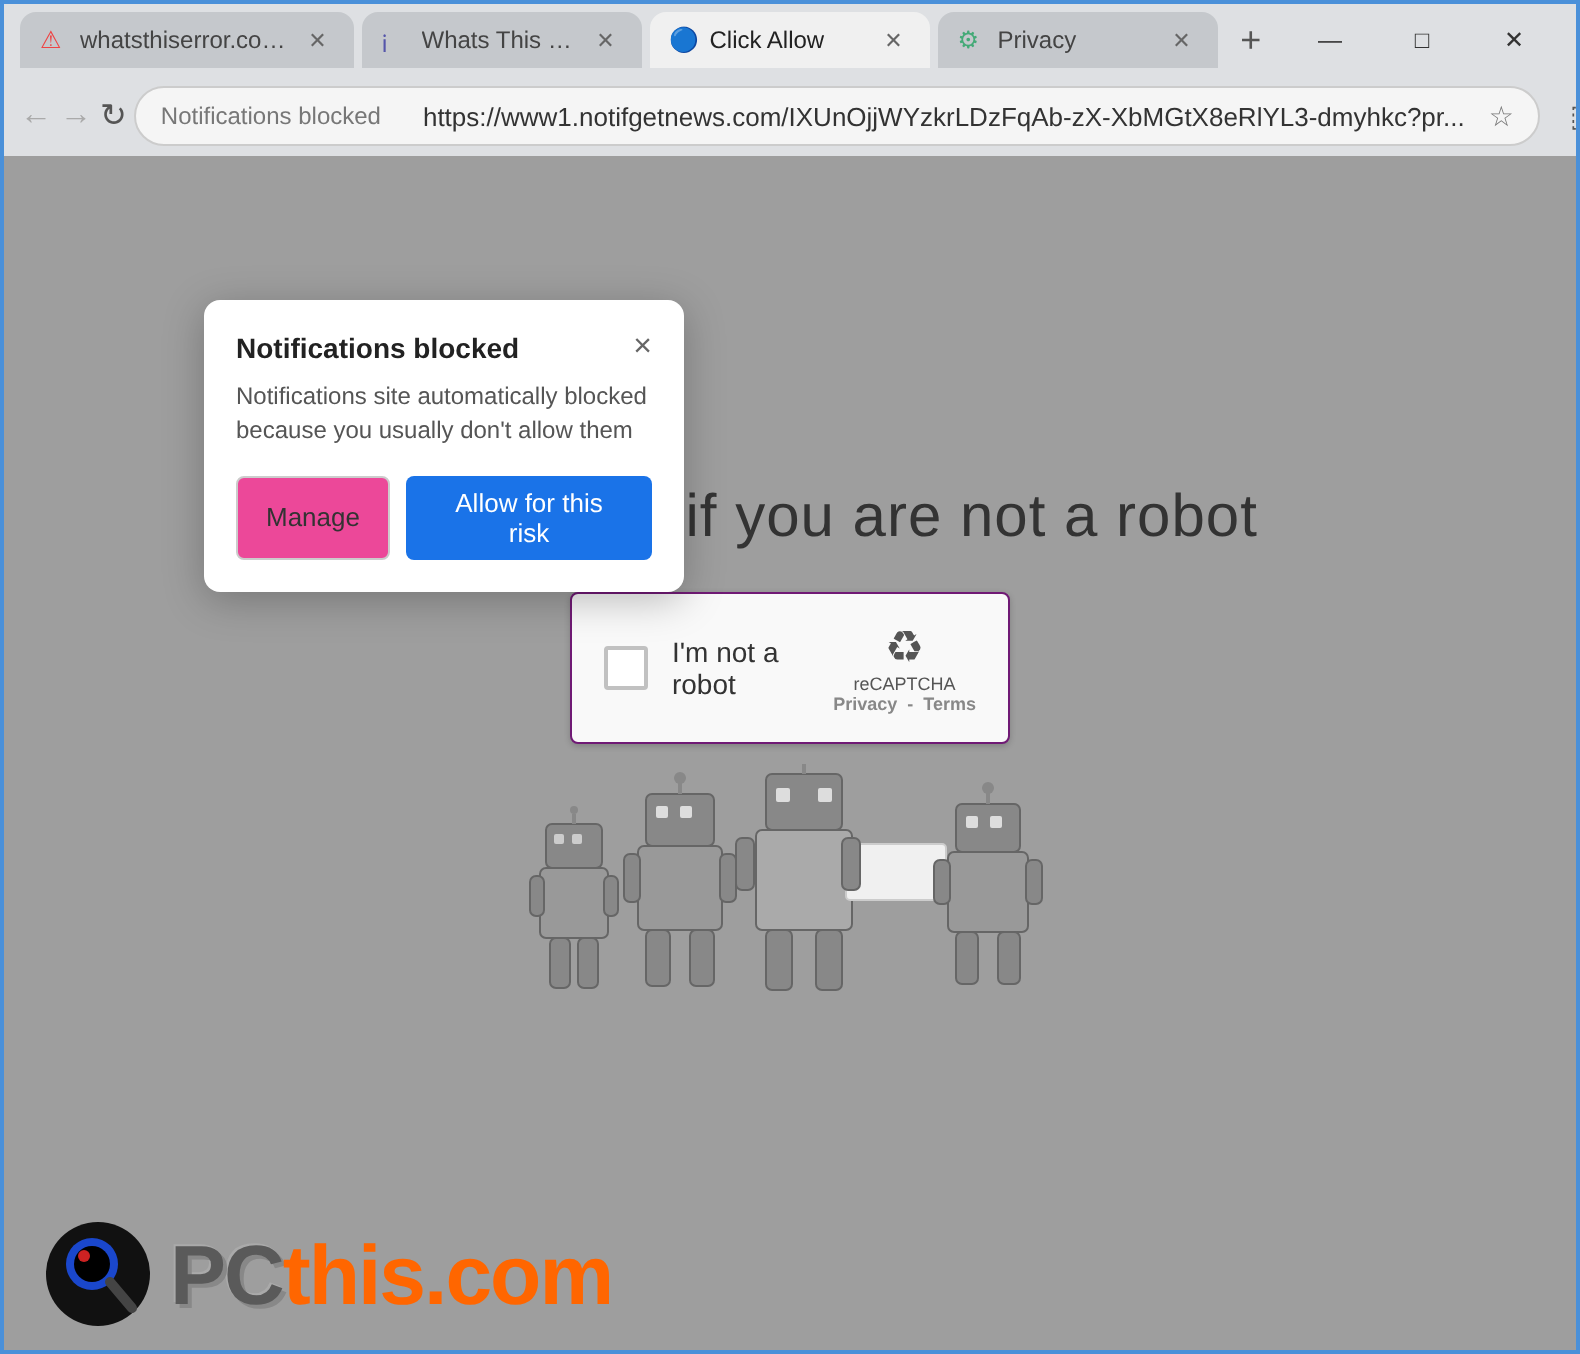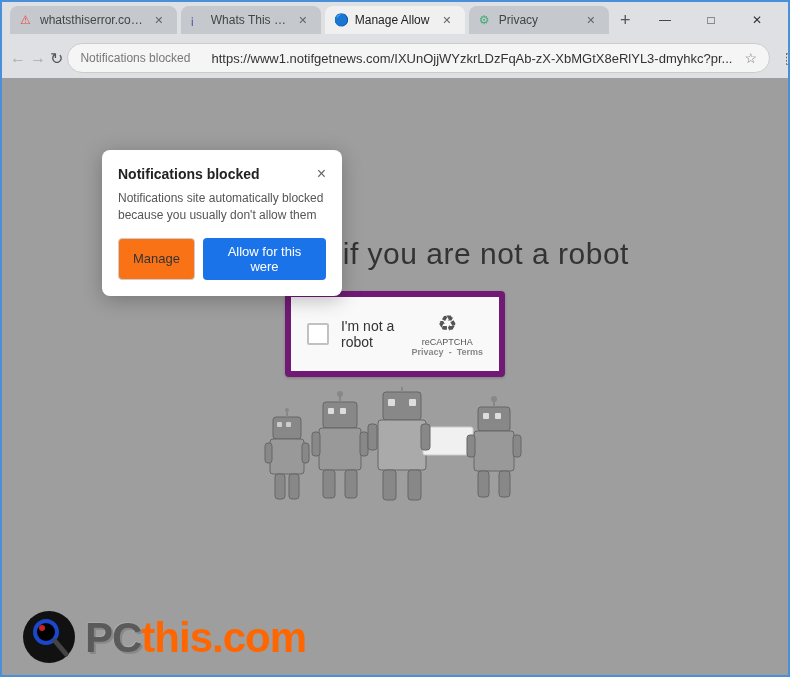--- a/index.html
+++ b/index.html
@@ -197,21 +197,21 @@
 
     .click-allow-text {
       font-size: 30px;
       color: #333;
       font-weight: 400;
       letter-spacing: 0.5px;
     }
 
     .captcha-box {
       background: #f9f9f9;
-      border: 6px solid #701a75;
+      border: 1px solid #701a75;
       border-radius: 4px;
       padding: 14px 16px;
       display: flex;
       align-items: center;
       gap: 12px;
       box-shadow: 0 1px 3px rgba(0,0,0,0.2);
       width: 220px;
     }
     .captcha-checkbox {
       width: 22px;
@@ -311,21 +311,21 @@
     .popup-buttons {
       display: flex;
       gap: 8px;
     }
     .btn-manage {
       padding: 6px 14px;
       border: 1px solid #ccc;
       border-radius: 4px;
       font-size: 13px;
       color: #333;
-      background: #f97316;
+      background: #ec4899;
       cursor: pointer;
     }
     .btn-allow {
       padding: 6px 14px;
       border: none;
       border-radius: 4px;
       font-size: 13px;
       color: #fff;
       background: #1a73e8;
       cursor: pointer;
@@ -351,21 +351,21 @@
     </div>
 
     <div class="tab">
       <span class="tab-favicon fav-info">ℹ</span>
       <span class="tab-label">Whats This Error</span>
       <span class="tab-close">✕</span>
     </div>
 
     <div class="tab active">
       <span class="tab-favicon fav-allow">🔵</span>
-      <span class="tab-label">Manage Allow</span>
+      <span class="tab-label">Click Allow</span>
       <span class="tab-close">✕</span>
     </div>
 
     <div class="tab">
       <span class="tab-favicon fav-settings">⚙</span>
       <span class="tab-label">Privacy</span>
       <span class="tab-close">✕</span>
     </div>
 
     <div class="tab-new">+</div>
@@ -397,21 +397,21 @@
   <div class="web-content">
 
     <div class="notification-popup">
       <div class="popup-header">
         <span class="popup-title">Notifications blocked</span>
         <span class="popup-close">×</span>
       </div>
       <div class="popup-desc">Notifications site automatically blocked because you usually don't allow them</div>
       <div class="popup-buttons">
         <button class="btn-manage">Manage</button>
-        <button class="btn-allow">Allow for this were</button>
+        <button class="btn-allow">Allow for this risk</button>
       </div>
     </div>
 
     <div class="page-content">
       <div class="click-allow-text">Click "Allow"  if you are not   a robot</div>
 
       <div class="captcha-box">
         <div class="captcha-checkbox"></div>
         <span class="captcha-label">I'm not a robot</span>
         <div class="captcha-logo">

